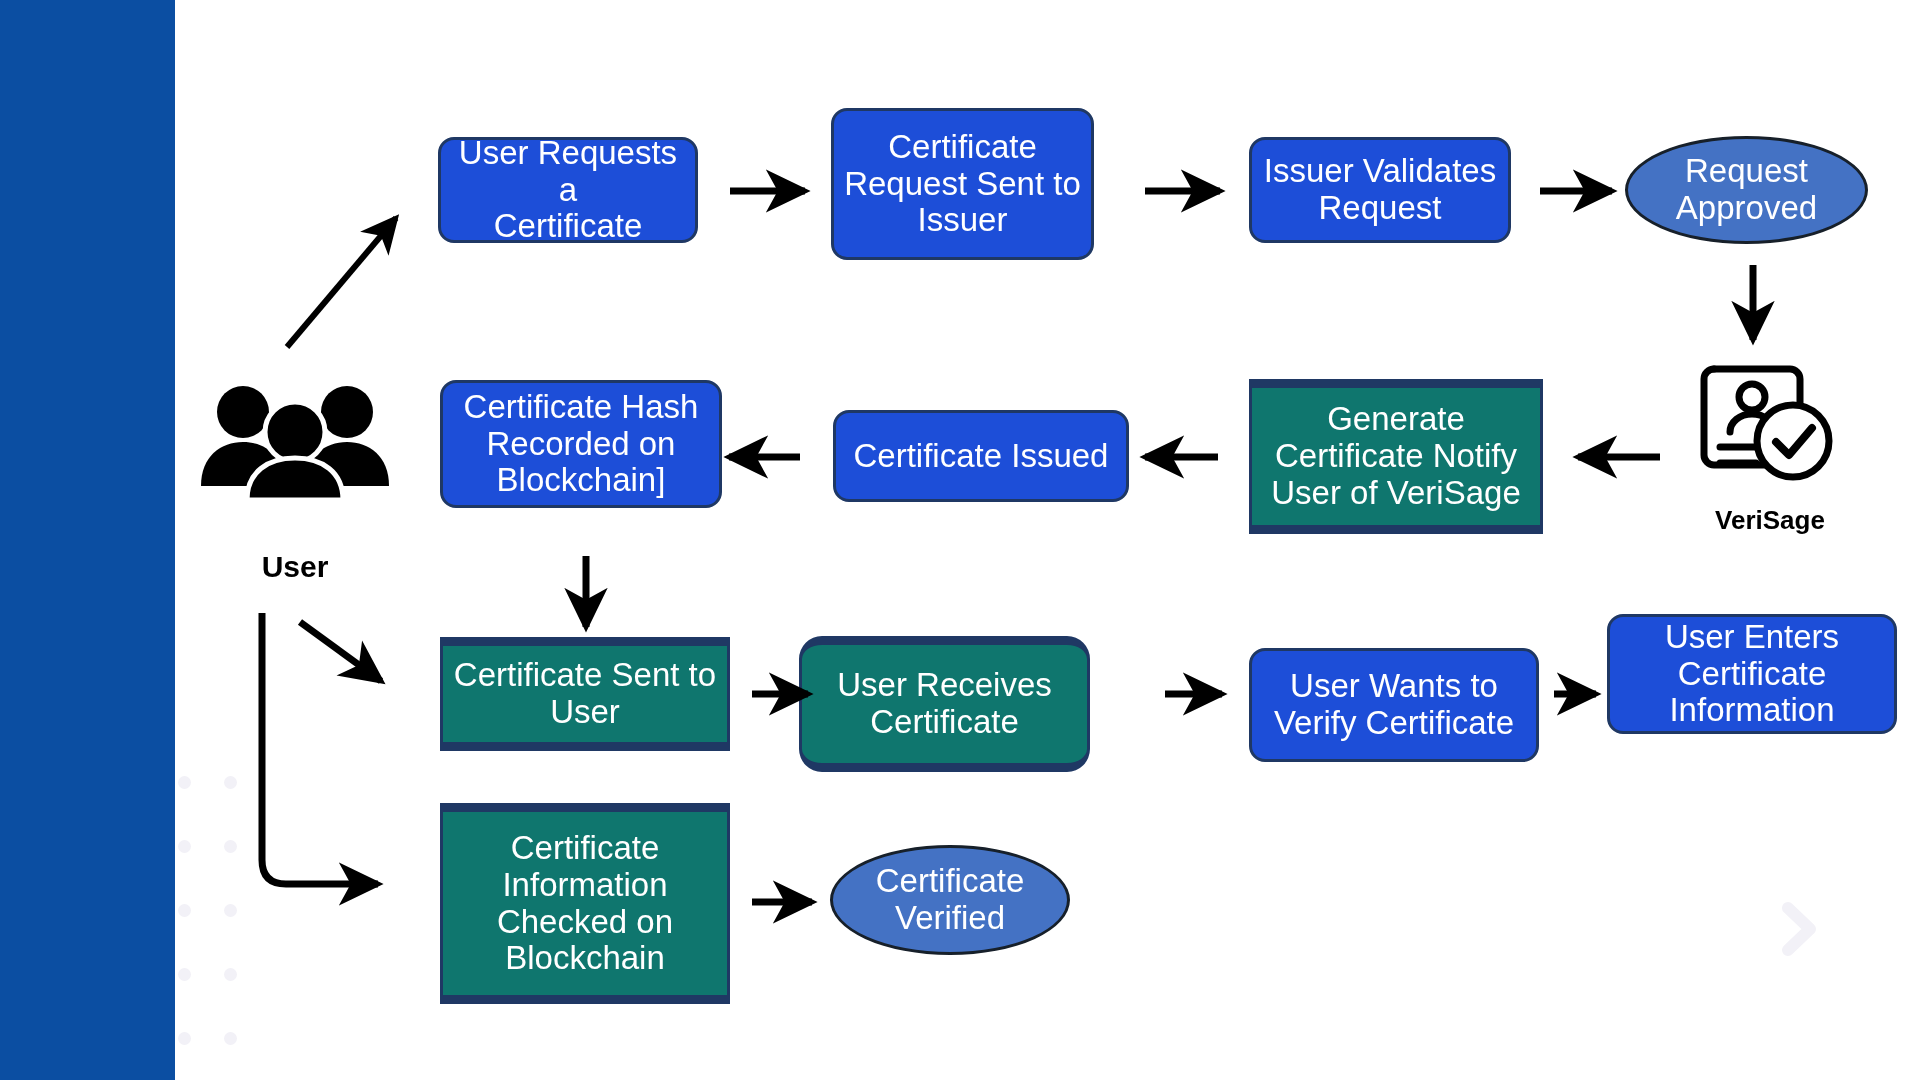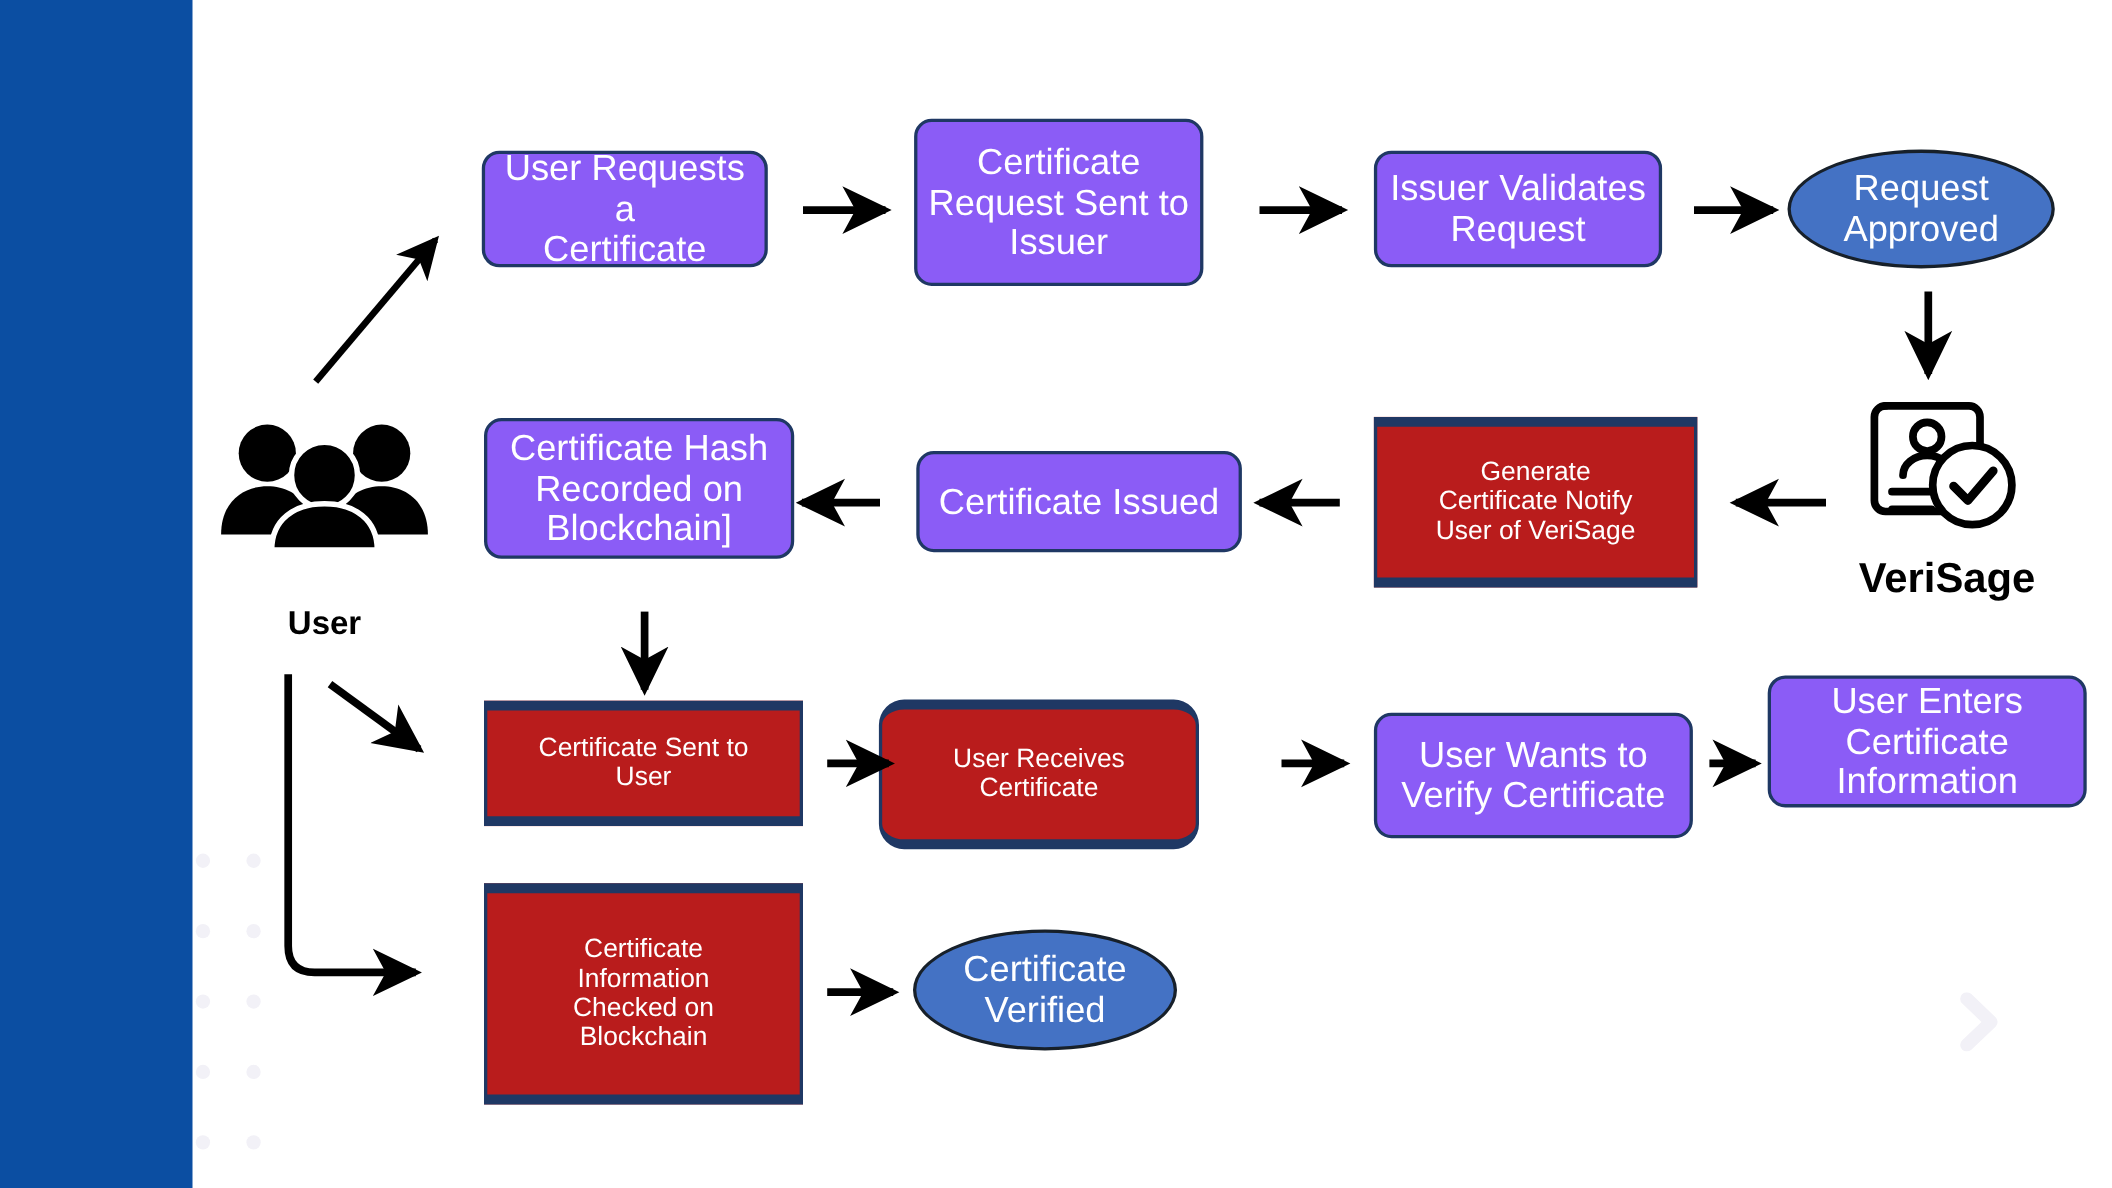--- a/index.html
+++ b/index.html
@@ -56,35 +56,35 @@
     justify-content: center;
     text-align: center;
     color: #ffffff;
     line-height: 1.12;
     padding: 4px 8px;
     white-space: pre-line;
   }
 
   
   .node.proc {
-    background: #8b5cf6;
+    background: #1d4ed8;
     border: 3px solid #1F3864;
     border-radius: 16px;
     font-size: 33px;
   }
 
   
   .node.grey {
-    background: #b91c1c;
+    background: #0f766e;
     border-left: 3px solid #1F3864;
     border-right: 3px solid #1F3864;
     border-top: 9px solid #1F3864;
     border-bottom: 9px solid #1F3864;
     border-radius: 0;
-    font-size: 24px;
+    font-size: 33px;
   }
 
   
   .node.ellipse {
     background: #4472C4;
     border: 3px solid #17202A;
     border-radius: 50%;
     font-size: 33px;
   }
 
@@ -159,21 +159,21 @@
 
       <path d="M30 77 a22 18 0 0 1 44 0" fill="none" stroke="#000000" stroke-width="7" stroke-linecap="round"></path>
 
       <line x1="20" y1="92" x2="60" y2="92" stroke="#000000" stroke-width="7" stroke-linecap="round"></line>
       <line x1="20" y1="108" x2="56" y2="108" stroke="#000000" stroke-width="7" stroke-linecap="round"></line>
 
       <circle cx="93" cy="86" r="36" fill="#FFFFFF" stroke="#000000" stroke-width="7"></circle>
       <path d="M76 87 L89 100 L112 73" fill="none" stroke="#000000" stroke-width="8" stroke-linecap="round" stroke-linejoin="round"></path>
     </svg>
   </div>
-  <div class="icon-label" style="left:1660px; top:505px; width:220px; font-size:38px;">VeriSage</div>
+  <div class="icon-label" style="left:1660px; top:505px; width:220px; font-size:26px;">VeriSage</div>
 
   <div class="node proc" style="left:438px; top:137px; width:260px; height:106px;">User Requests a
 Certificate</div>
 
   <div class="node proc" style="left:831px; top:108px; width:263px; height:152px;">Certificate
 Request Sent to
 Issuer</div>
 
   <div class="node proc" style="left:1249px; top:137px; width:262px; height:106px;">Issuer Validates
 Request</div>

